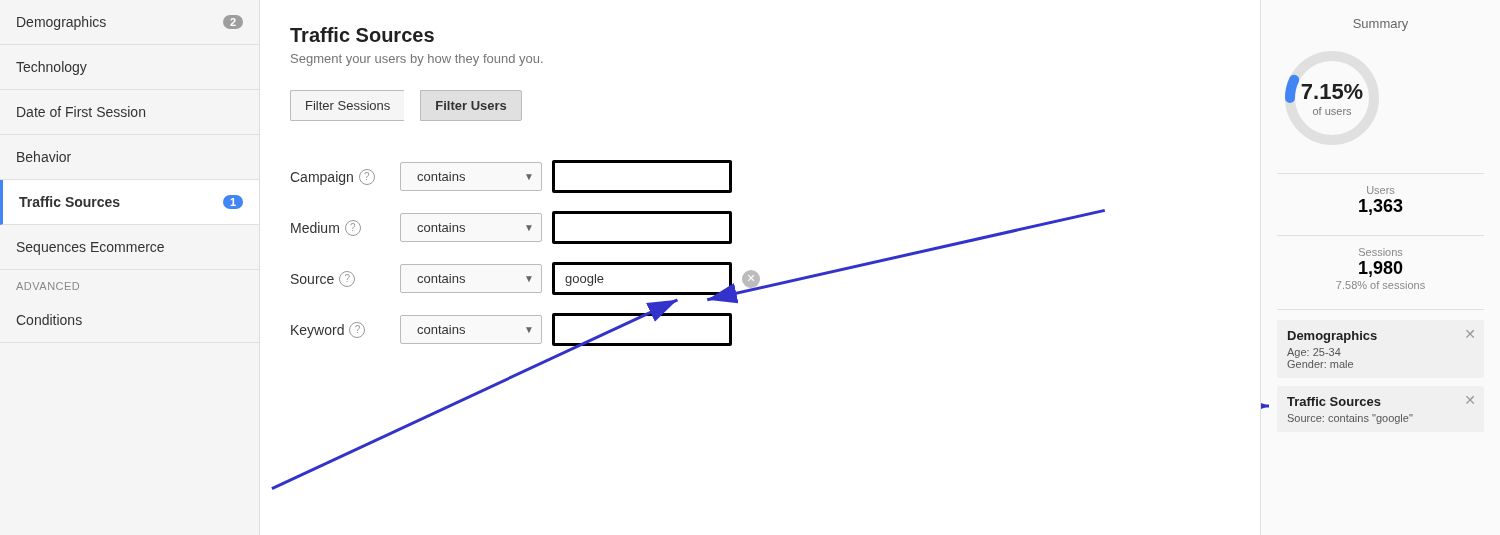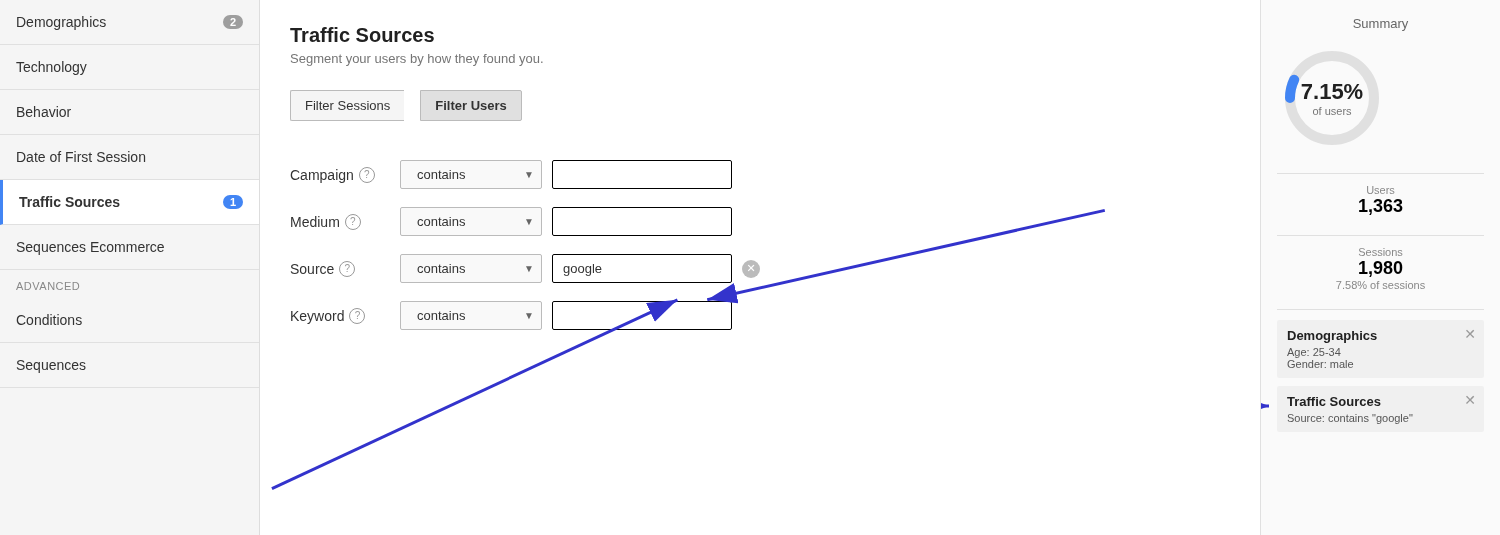--- a/index.html
+++ b/index.html
@@ -150,21 +150,21 @@
     }
     .select-arrow {
       position: absolute;
       right: 8px;
       pointer-events: none;
       color: #666;
       font-size: 10px;
     }
     .form-input {
       padding: 6px 10px;
-      border: 1px solid #000000;
+      border: 3px solid #000000;
       border-radius: 2px;
       font-size: 13px;
       width: 180px;
       color: #333;
     }
     .clear-icon {
       width: 18px;
       height: 18px;
       border-radius: 50%;
       background: #bbb;
@@ -292,41 +292,38 @@
 
 <div class="sidebar">
 
   <div id="sidebar-item-demographics" class="sidebar-item">
     <span>Demographics</span>
     <span class="badge">2</span>
   </div>
   <div id="sidebar-item-technology" class="sidebar-item">
     <span>Technology</span>
   </div>
+  <div id="sidebar-item-date-of-first-session" class="sidebar-item">
+    <span>Date of First Session</span>
+  </div>
   <div id="sidebar-item-behavior" class="sidebar-item">
     <span>Behavior</span>
-  </div>
-  <div id="sidebar-item-date-of-first-session" class="sidebar-item">
-    <span>Date of First Session</span>
   </div>
   <div id="sidebar-item-traffic-sources" class="sidebar-item active">
     <span>Traffic Sources</span>
     <span class="badge blue">1</span>
   </div>
   <div id="sidebar-item-enhanced-ecommerce" class="sidebar-item">
     <span>Sequences Ecommerce</span>
   </div>
 
   <div class="sidebar-section-label">Advanced</div>
 
   <div id="sidebar-item-conditions" class="sidebar-item">
     <span>Conditions</span>
-  </div>
-  <div id="sidebar-item-sequences" class="sidebar-item">
-    <span>Sequences</span>
   </div>
 </div>
 
 <div class="main-content">
   <h1 class="main-title">Traffic Sources</h1>
   <p class="main-subtitle">Segment your users by how they found you.</p>
 
   <div class="filter-buttons">
     <button class="filter-btn">Filter Sessions</button>
     <button class="filter-btn active">Filter Users</button>

